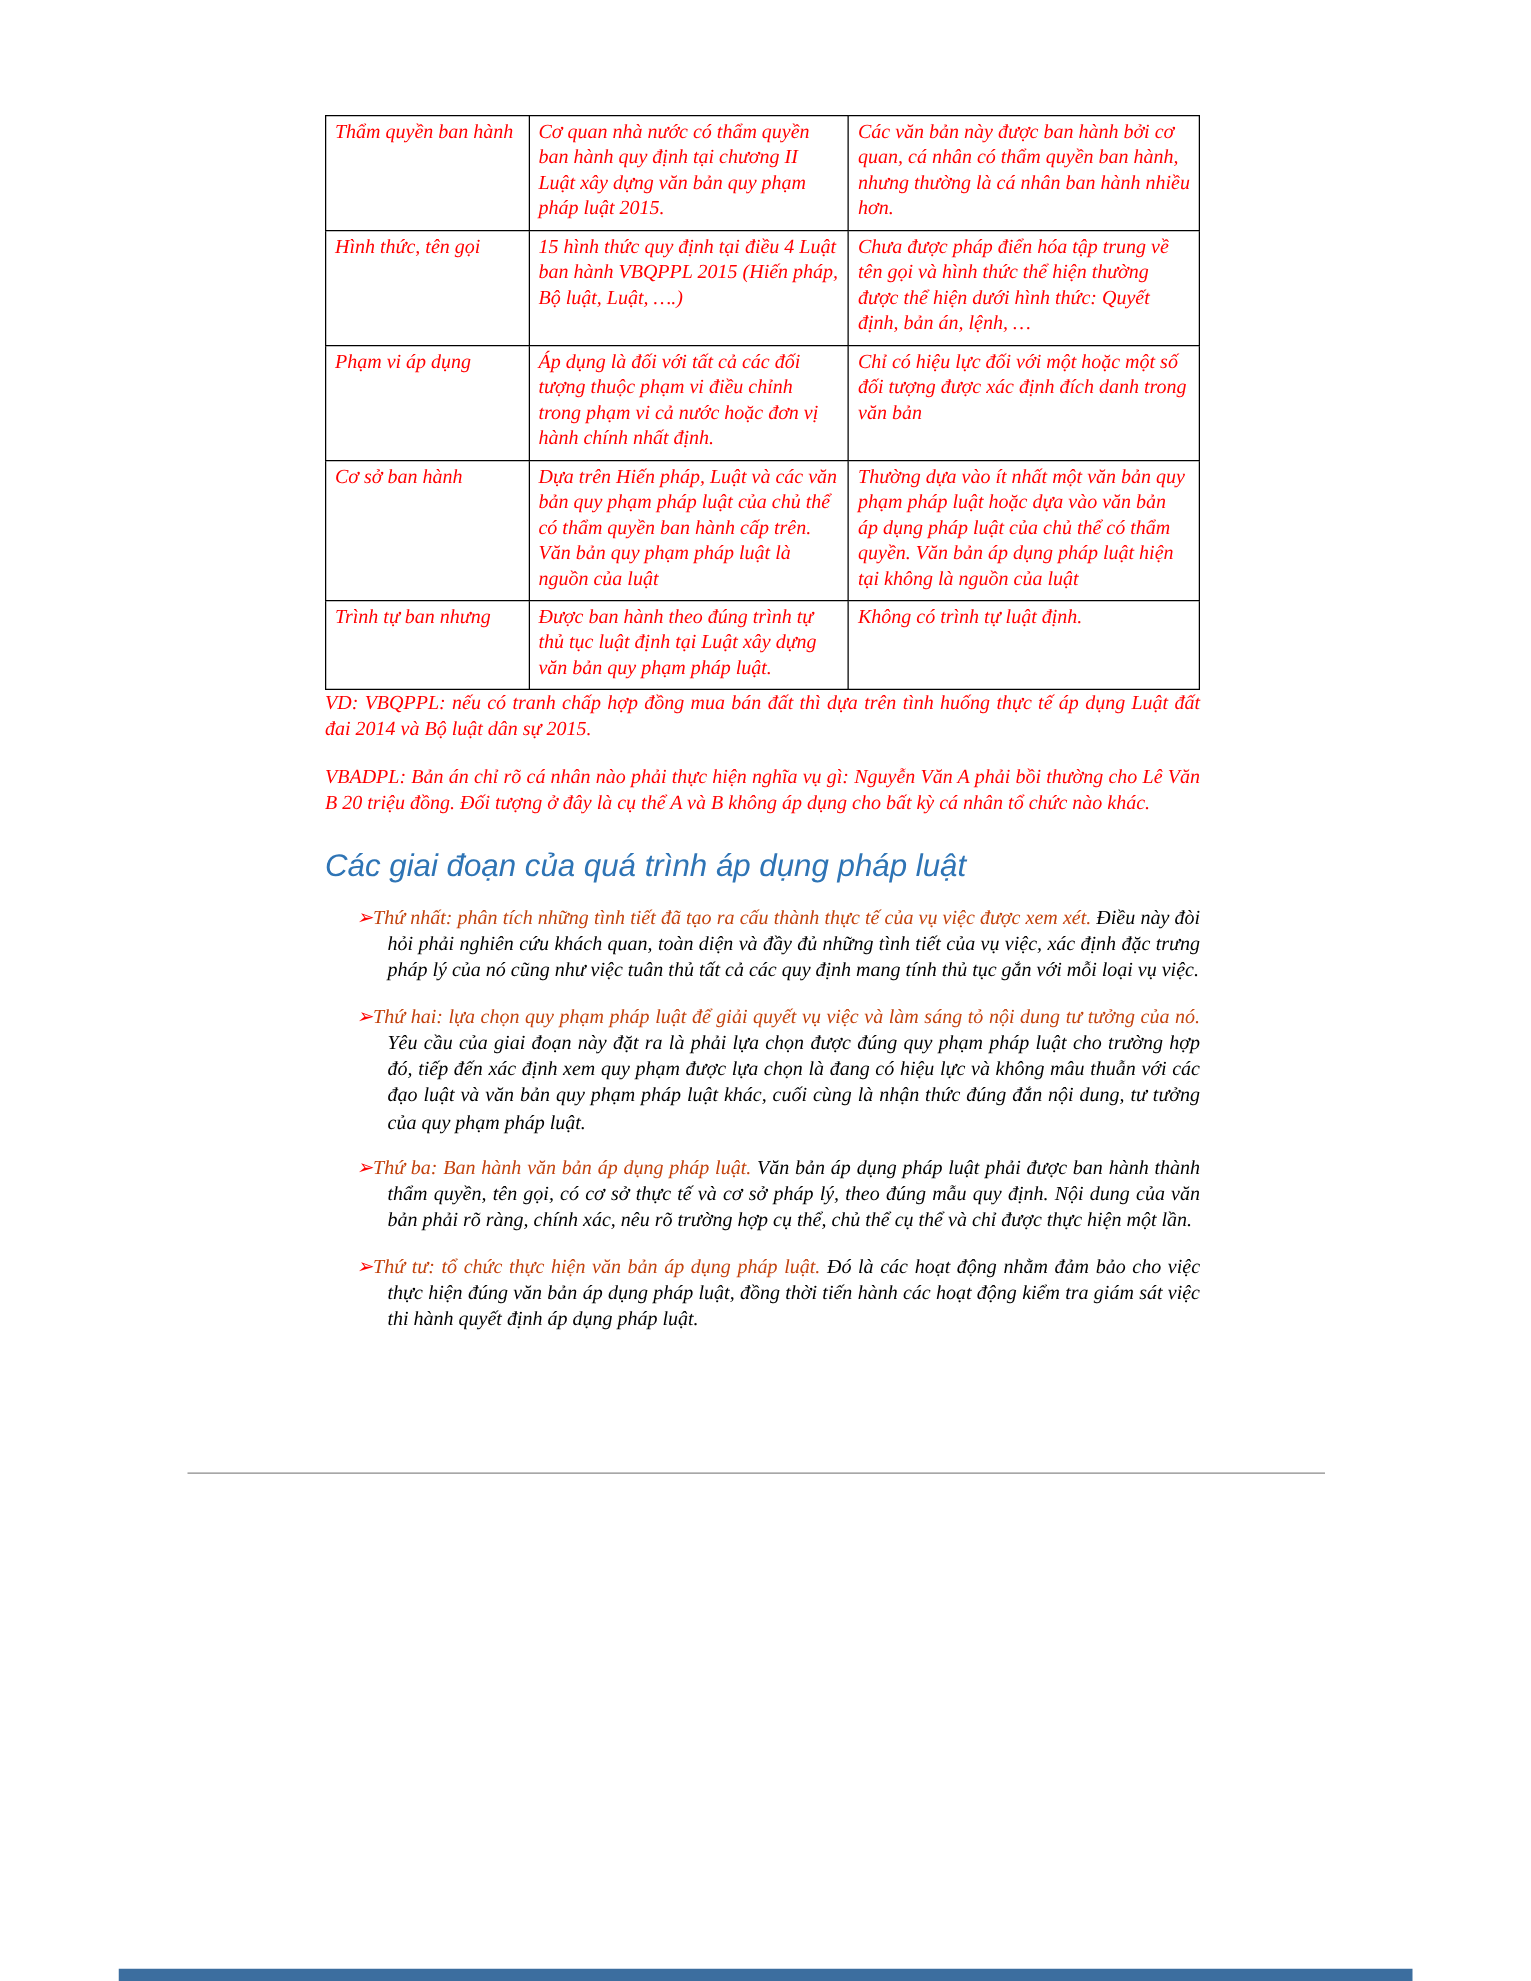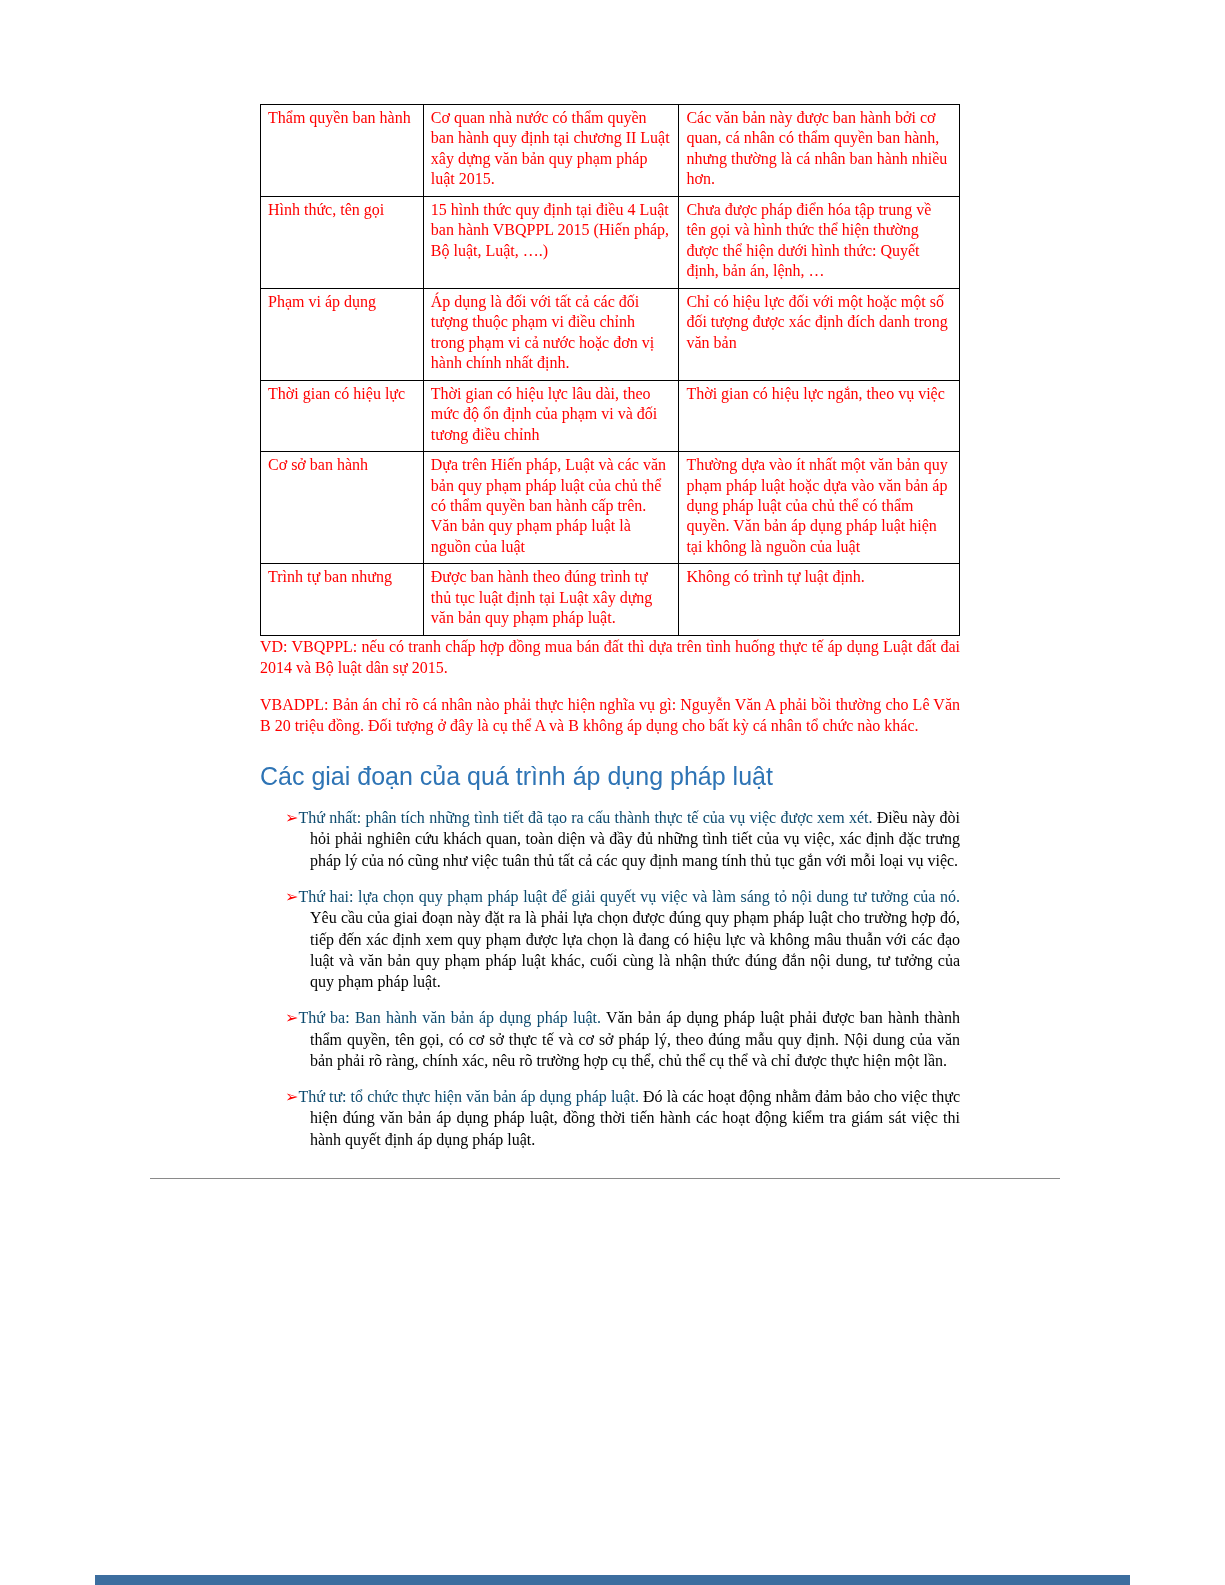--- a/index.html
+++ b/index.html
@@ -8,22 +8,23 @@
     width: 1225px;
     height: 1585px;
     position: relative;
     font-family: "Liberation Serif", serif;
     color: #000000;
     overflow: hidden;
   }
   .content {
     position: absolute;
     left: 260px;
-    top: 104px;
+    top: 92px;
     width: 700px;
+    font-style: italic;
   }
   table.compare {
     border-collapse: collapse;
     width: 100%;
     color: #ff0000;
     font-size: 16px;
     line-height: 1.28;
   }
   table.compare td {
     border: 1px solid #000000;
@@ -51,21 +52,21 @@
   }
   .stage {
     font-size: 16px;
     line-height: 1.33;
     text-align: justify;
     padding-left: 50px;
     text-indent: -25px;
     margin-bottom: 15px;
   }
   .stage .marker { color: #ff0000; }
-  .stage .lead { color: #0c4a6e; }
+  .stage .lead { color: #c2410c; }
   .stage .body { color: #000000; }
   .page-break-line {
     position: absolute;
     top: 1178px;
     left: 150px;
     width: 910px;
     border-top: 1px solid #8a8a8a;
   }
   .bottom-bar {
     position: absolute;
@@ -92,25 +93,20 @@
         <td class="c1">Hình thức, tên gọi</td>
         <td class="c2">15 hình thức quy định tại điều 4 Luật ban hành VBQPPL 2015 (Hiến pháp, Bộ luật, Luật, ….)</td>
         <td class="c3">Chưa được pháp điển hóa tập trung về tên gọi và hình thức thể hiện thường được thể hiện dưới hình thức: Quyết định, bản án, lệnh, …</td>
       </tr>
       <tr>
         <td class="c1">Phạm vi áp dụng</td>
         <td class="c2">Áp dụng là đối với tất cả các đối tượng thuộc phạm vi điều chỉnh trong phạm vi cả nước hoặc đơn vị hành chính nhất định.</td>
         <td class="c3">Chỉ có hiệu lực đối với một hoặc một số đối tượng được xác định đích danh trong văn bản</td>
       </tr>
       <tr>
-        <td class="c1">Thời gian có hiệu lực</td>
-        <td class="c2">Thời gian có hiệu lực lâu dài, theo mức độ ổn định của phạm vi và đối tương điều chỉnh</td>
-        <td class="c3">Thời gian có hiệu lực ngắn, theo vụ việc</td>
-      </tr>
-      <tr>
         <td class="c1">Cơ sở ban hành</td>
         <td class="c2">Dựa trên Hiến pháp, Luật và các văn bản quy phạm pháp luật của chủ thể có thẩm quyền ban hành cấp trên. Văn bản quy phạm pháp luật là nguồn của luật</td>
         <td class="c3">Thường dựa vào ít nhất một văn bản quy phạm pháp luật hoặc dựa vào văn bản áp dụng pháp luật của chủ thể có thẩm quyền. Văn bản áp dụng pháp luật hiện tại không là nguồn của luật</td>
       </tr>
       <tr>
         <td class="c1">Trình tự ban nhưng</td>
         <td class="c2">Được ban hành theo đúng trình tự thủ tục luật định tại Luật xây dựng văn bản quy phạm pháp luật.</td>
         <td class="c3">Không có trình tự luật định.</td>
       </tr>
     </tbody>

